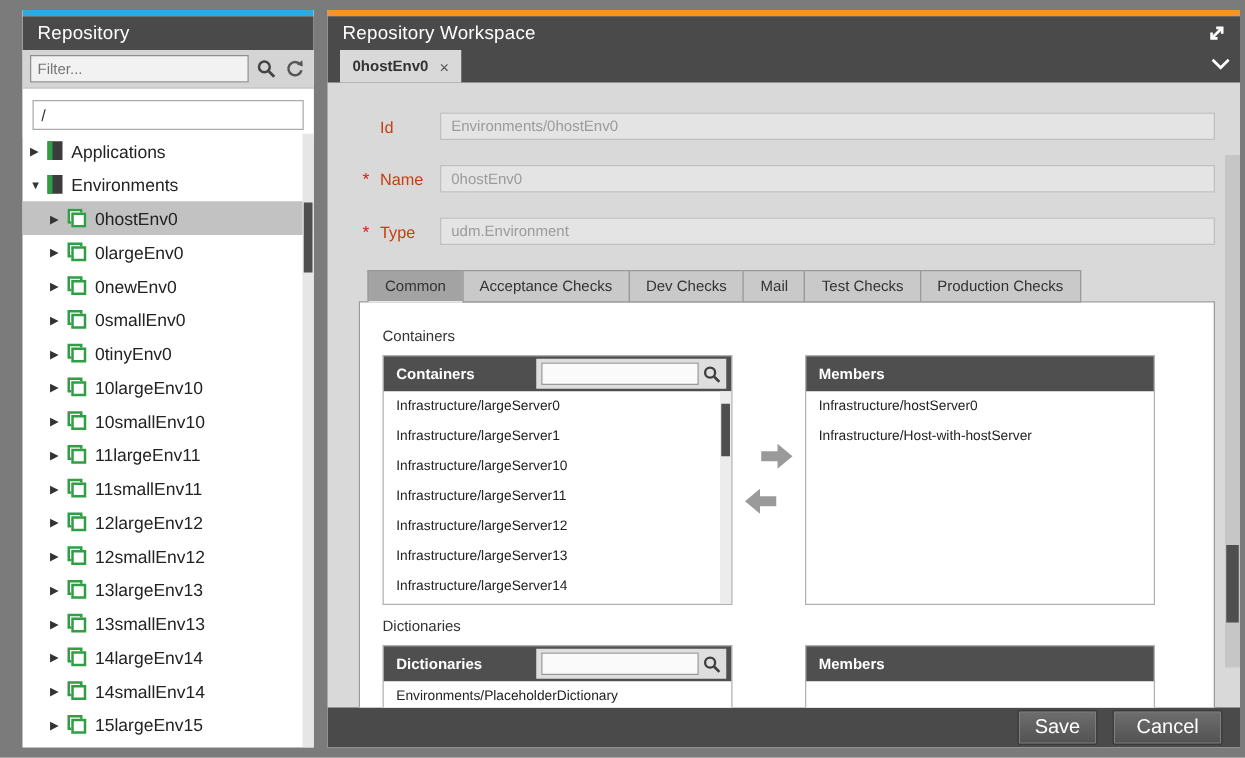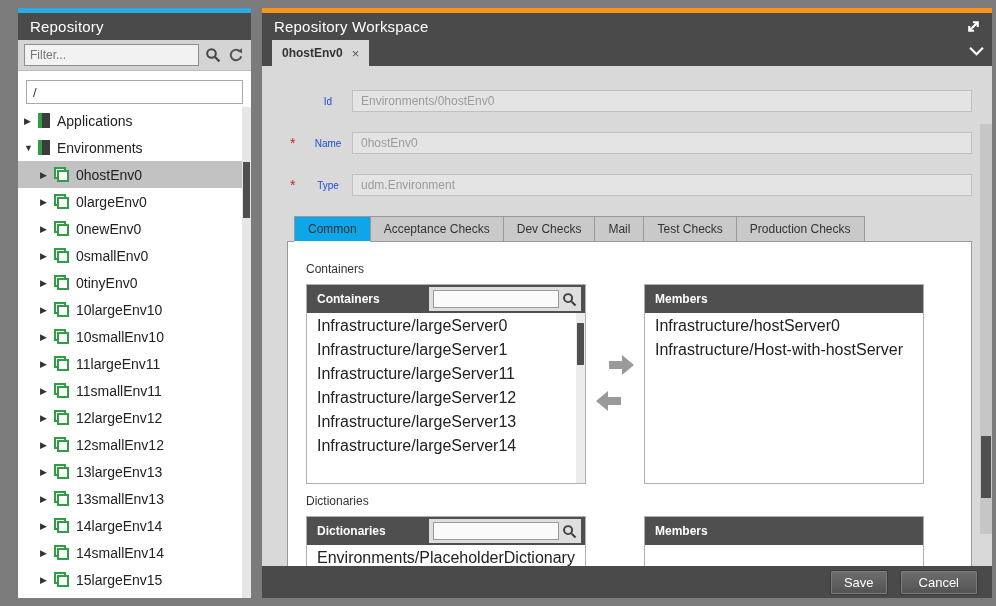--- a/index.html
+++ b/index.html
@@ -60,65 +60,65 @@
   .doc-tabstrip{height:26px;background:#4a4a4a;display:flex;align-items:stretch;padding-left:10px;position:relative;flex:0 0 auto;}
   .doc-tab{display:flex;align-items:center;gap:9px;background:#d9d9d9;padding:0 10px;cursor:pointer;}
   .doc-tab-label{font-size:12px;font-weight:bold;color:#333;}
   .doc-tab-close{font-size:13px;color:#555;cursor:pointer;line-height:1;}
   .collapse-chevron{position:absolute;right:8px;top:6px;cursor:pointer;display:flex;}
 
   .form-area{flex:1;position:relative;overflow:hidden;}
   .form-fields{padding-top:24px;}
   .field-row{display:flex;align-items:center;margin:0 20px 20px 28px;}
   .req{width:14px;color:#cc2222;font-size:14px;flex:0 0 auto;}
-  .field-label{width:48px;font-size:10px;color:#1d4ed8;flex:0 0 auto;text-align:center;}
+  .field-label{width:48px;font-size:13px;color:#c2410c;flex:0 0 auto;}
   .field-input{
     flex:1;height:20px;background:#e4e4e4;border:1px solid #c0c0c0;
     color:#9b9b9b;font-size:12px;padding:0 8px;font-family:inherit;
   }
   .field-input:disabled{color:#9b9b9b;background:#e4e4e4;opacity:1;-webkit-text-fill-color:#9b9b9b;}
 
   .form-tabs{display:flex;margin-left:32px;position:relative;z-index:2;}
   .form-tab{
     padding:5px 13px;font-size:12px;color:#333;background:#c9c9c9;
     border:1px solid #999;margin-left:-1px;cursor:pointer;white-space:nowrap;
   }
   .form-tab:first-child{margin-left:0;}
-  .form-tab.active{background:#0ea5e9;border-bottom-color:#fff;}
+  .form-tab.active{background:#a3a3a3;border-bottom-color:#fff;}
 
   .tab-content{
     margin:-1px 20px 0 25px;height:327px;background:#fff;border:1px solid #999;
     overflow:hidden;padding:10px 16px 0 18px;position:relative;z-index:1;
   }
   .section-label{font-size:12px;color:#333;margin:10px 0 8px 0;}
   .dual-list{display:flex;align-items:flex-start;}
   .list-box{width:278px;border:1px solid #b0b0b0;background:#fff;flex:0 0 auto;}
   .box-header{height:28px;background:#4f4f4f;display:flex;align-items:center;padding:0 4px 0 10px;}
   .box-title{color:#fff;font-weight:bold;font-size:12px;flex:1;}
   .hdr-search{display:flex;align-items:center;background:#dedede;height:24px;padding:0 4px;gap:3px;flex:0 0 auto;}
   .hdr-search-input{width:116px;height:16px;border:1px solid #999;background:#fafafa;font-size:11px;padding:0 4px;font-family:inherit;}
   .mag{display:flex;cursor:pointer;}
   .list-body{height:170px;position:relative;overflow:hidden;}
-  .list-item{font-size:16px;color:#222;padding:5px 10px 4px 10px;line-height:15px;white-space:nowrap;cursor:pointer;}
+  .list-item{font-size:11px;color:#222;padding:5px 10px 4px 10px;line-height:15px;white-space:nowrap;cursor:pointer;}
   .mini-scrollbar{position:absolute;right:0;top:0;width:9px;height:100%;background:#ececec;}
   .mini-thumb{position:absolute;top:10px;left:1px;width:7px;height:42px;background:#4f4f4f;}
   .arrows{width:58px;height:198px;display:flex;flex-direction:column;align-items:center;justify-content:center;gap:12px;flex:0 0 auto;}
   .arrow-right{margin-left:12px;cursor:pointer;display:flex;}
   .arrow-left{margin-right:12px;cursor:pointer;display:flex;}
 
   .ws-scrollbar{position:absolute;right:0;top:58px;bottom:32px;width:12px;background:#c6c6c6;z-index:5;}
   .ws-thumb{position:absolute;left:1px;top:312px;width:10px;height:62px;background:#4f4f4f;}
 
   .ws-footer{
     height:32px;background:#4a4a4a;display:flex;align-items:center;
     justify-content:flex-end;gap:12px;padding-right:14px;flex:0 0 auto;
   }
   .btn{
     background:linear-gradient(#6e6e6e,#525252);border:1px solid #3a3a3a;
-    color:#fff;font-size:13px;font-family:inherit;padding:4px 13px;
+    color:#fff;font-size:16px;font-family:inherit;padding:4px 13px;
     border-radius:2px;box-shadow:0 0 0 1px #7d7d7d inset;cursor:pointer;
   }
   .btn-cancel{padding:4px 18px;}
 </style>
 </head>
 <body>
 
 <div class="app">
 
   <aside class="repo-panel">
@@ -304,20 +304,21 @@
                       <svg width="15" height="15" viewBox="0 0 16 16">
                         <circle cx="6.5" cy="6.5" r="4.3" fill="none" stroke="#3d3d3d" stroke-width="2"></circle>
                         <line x1="10" y1="10" x2="14.4" y2="14.4" stroke="#3d3d3d" stroke-width="2.2"></line>
                       </svg>
                     </span>
                   </span>
                 </div>
                 <div class="list-body">
                   <div class="list-item">Infrastructure/largeServer0</div>
                   <div class="list-item">Infrastructure/largeServer1</div>
+                  <div class="list-item">Infrastructure/largeServer10</div>
                   <div class="list-item">Infrastructure/largeServer11</div>
                   <div class="list-item">Infrastructure/largeServer12</div>
                   <div class="list-item">Infrastructure/largeServer13</div>
                   <div class="list-item">Infrastructure/largeServer14</div>
                   <div class="mini-scrollbar">
                     <div class="mini-thumb"></div>
                   </div>
                 </div>
               </div>
               <div class="arrows">

